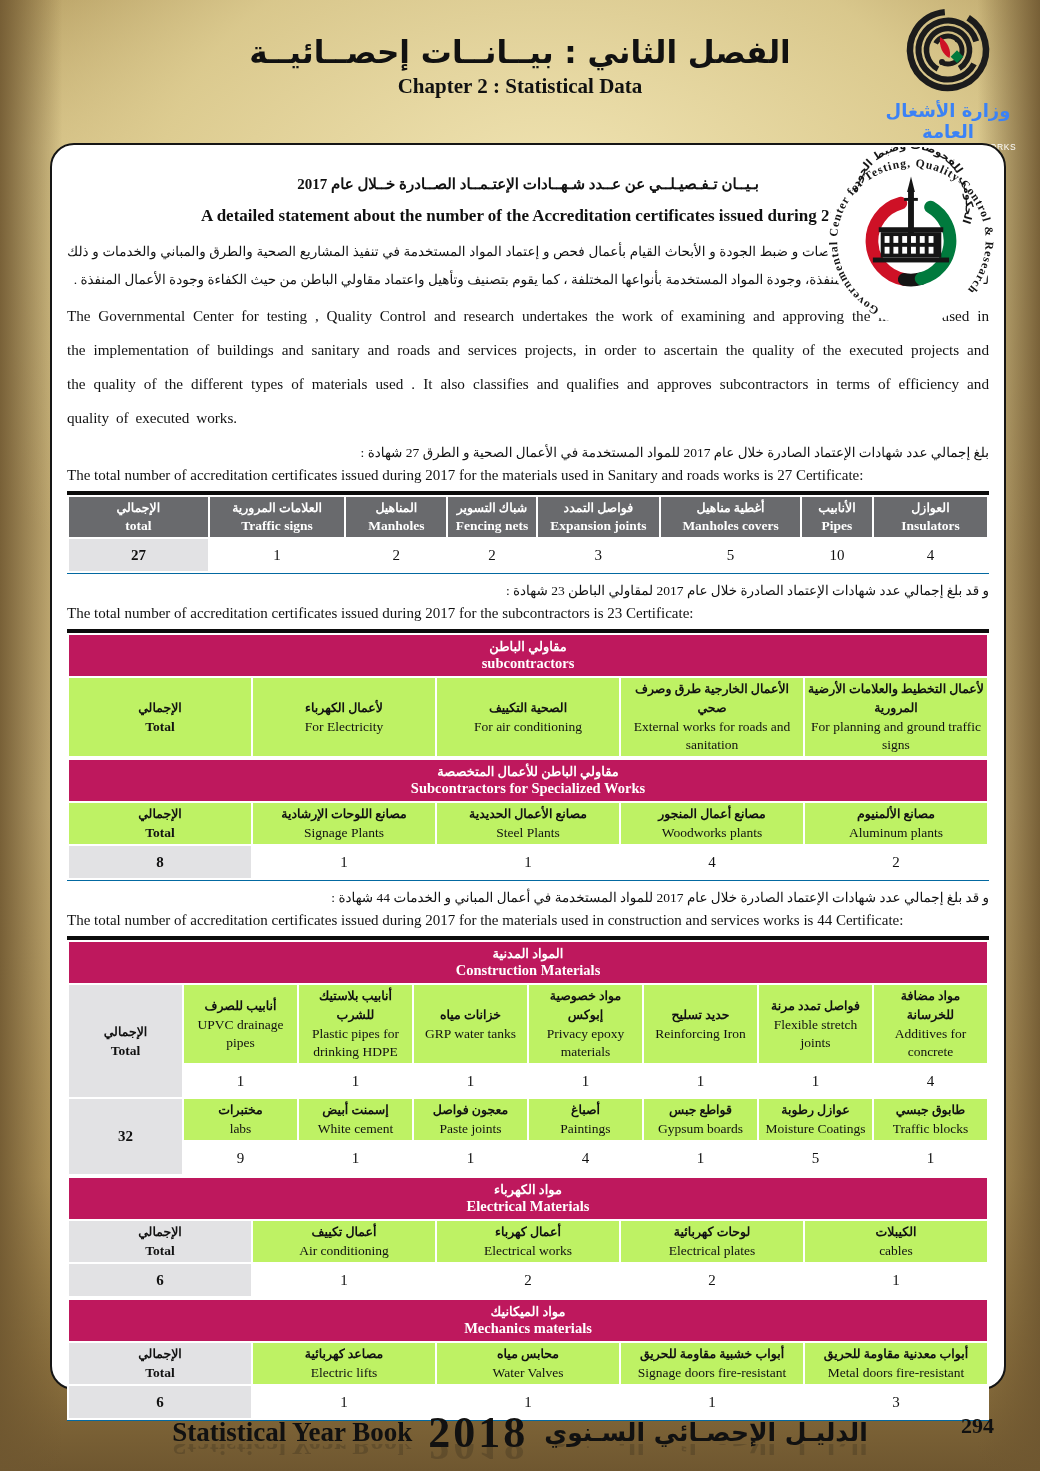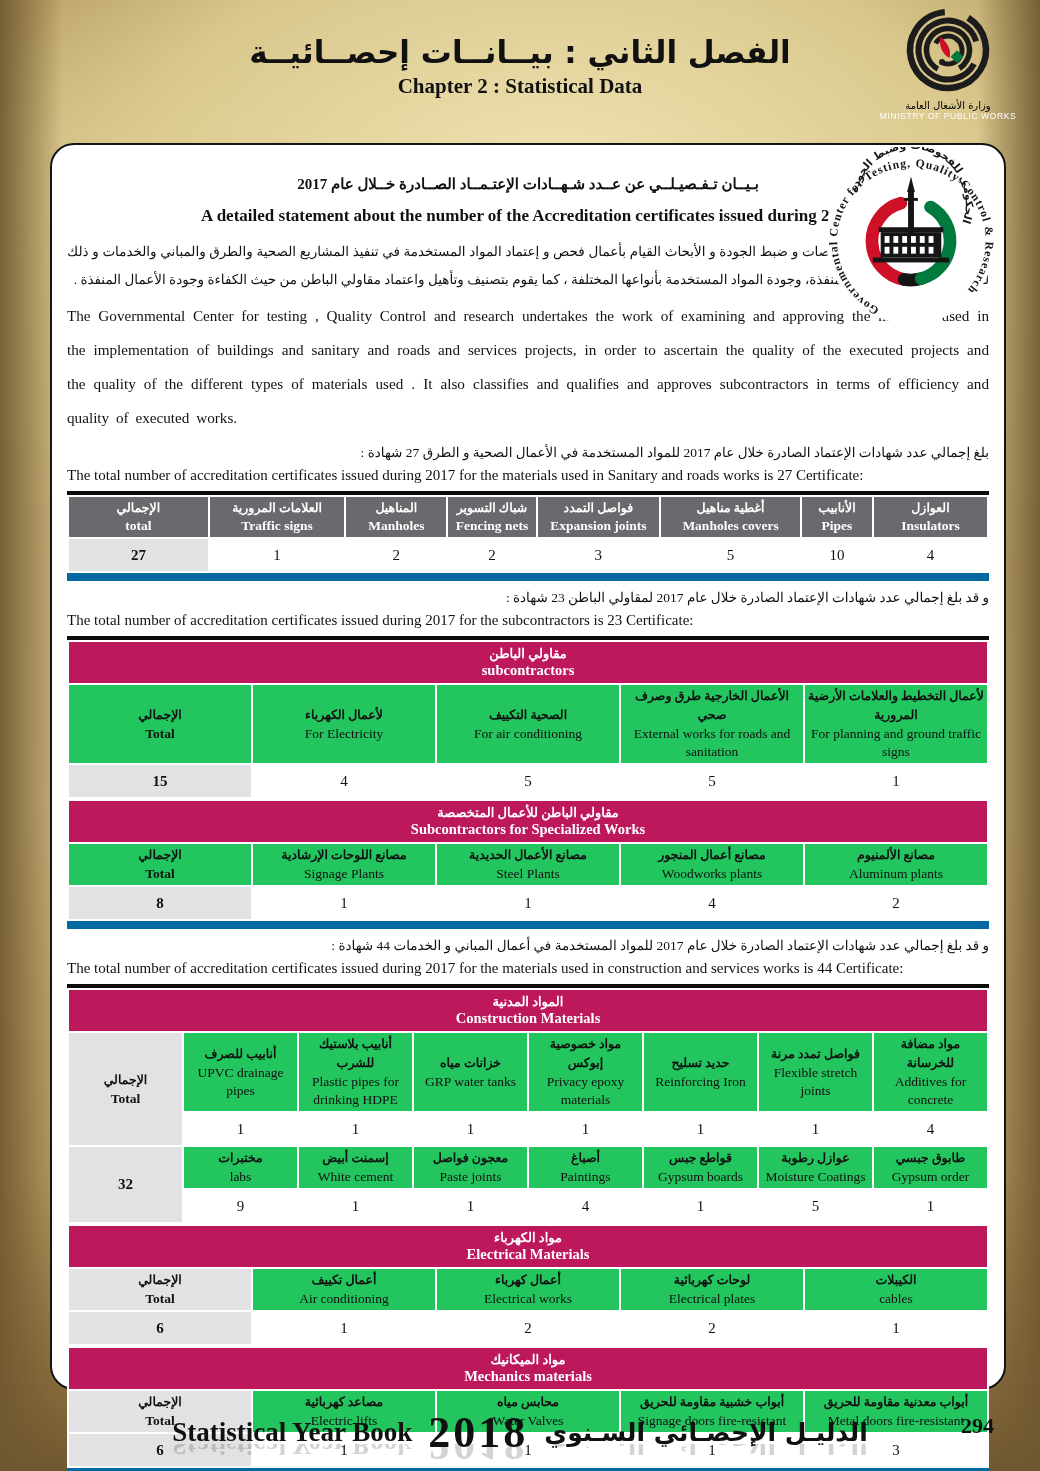--- a/index.html
+++ b/index.html
@@ -9,41 +9,41 @@
     background:
       linear-gradient(90deg, rgba(111,87,48,.9) 0%, rgba(111,87,48,0) 6%, rgba(111,87,48,0) 94%, rgba(111,87,48,.9) 100%),
       radial-gradient(ellipse 980px 680px at 53% 13%, rgba(241,229,180,.95) 0%, rgba(225,209,150,.85) 40%, rgba(225,209,150,0) 72%),
       linear-gradient(180deg,#a98e52 0%,#c9b277 10%,#cdb77e 55%,#b99e61 80%,#8a6f3d 93%,#6f5730 100%);
   }
   
   .page-header{position:absolute;top:0;left:0;width:100%;height:143px;}
   .callig{margin-top:34px;text-align:center;font-weight:bold;font-size:31px;letter-spacing:2px;direction:rtl;font-family:"DejaVu Sans",sans-serif;}
   .chapter{margin-top:4px;text-align:center;font-weight:bold;font-size:21px;}
   .mpw{position:absolute;top:4px;right:14px;width:156px;text-align:center;}
-  .mpw-ar{color:#000000;font-weight:normal;font-size:10px;direction:rtl;margin-top:-4px;font-family:"DejaVu Sans",sans-serif;}
+  .mpw-ar{color:#3b82f6;font-weight:bold;font-size:18px;direction:rtl;margin-top:-4px;font-family:"DejaVu Sans",sans-serif;}
   .mpw-en{color:#fff;font-weight:normal;font-size:8.5px;letter-spacing:.6px;font-family:"Liberation Sans",sans-serif;}
   
   .panel{position:absolute;left:50px;top:143px;width:956px;height:1247px;background:#fff;
     border:2px solid #151515;border-radius:24px;box-sizing:border-box;padding:8px 15px 6px;}
   .stamp{position:absolute;top:2px;right:6px;width:174px;height:182px;z-index:5;}
   .t-ar{margin-top:22px;text-align:center;font-weight:bold;font-size:15px;direction:rtl;}
   .t-en{margin-top:13px;text-align:center;font-weight:bold;font-size:17px;}
   .p-ar{direction:rtl;text-align:justify;font-size:13.5px;line-height:2.1;margin:12px 0 0;}
   .p-en{text-align:justify;font-size:15.2px;line-height:2.25;margin:4px 0 0;word-spacing:3px;}
   .lead-ar{direction:rtl;text-align:right;font-size:13.5px;margin:8px 0 0;}
   .lead-en{font-size:15px;margin:6px 0 7px;}
   
-  .ctable{border-top:4px solid #0c0c0c;border-bottom:8px solid #0369a1;}
+  .ctable{border-top:4px solid #0c0c0c;border-bottom:1px solid #0369a1;}
   .ctable table{width:100%;border-collapse:collapse;table-layout:fixed;}
   .ctable td{border:2px solid #fff;text-align:center;vertical-align:middle;padding:2px 3px;}
   .dark-hdr td{background:#696a6d;color:#fff;}
   .band td{background:#be185d;color:#fff;padding:4px 2px;}
   .band-ar{font-size:13px;font-weight:bold;direction:rtl;}
   .band-en{font-size:14.5px;font-weight:bold;}
-  td.hdr{background:#22c55e;}
+  td.hdr{background:#bef264;}
   td.tot{background:#e2e2e4;}
   .cell-ar{font-size:12.5px;font-weight:bold;direction:rtl;line-height:1.5;}
   .cell-en{font-size:13.5px;line-height:1.35;}
   .dark-hdr .cell-en{font-weight:bold;}
   td.val{height:28px;font-size:15px;background:#fff;}
   td.val.tot{background:#e2e2e4;font-weight:bold;}
   td.totlabel .cell-en{font-weight:bold;}
   
   .page-footer{position:absolute;left:0;bottom:0;width:100%;height:78px;}
   .f-row{position:relative;text-align:center;padding-top:14px;}
@@ -205,27 +205,20 @@
             </td>
             <td class="hdr" style="width: 29.5%;">
               <div class="cell-ar">الأعمال الخارجية طرق وصرف صحي</div>
               <div class="cell-en">External works for roads and  sanitation</div>
             </td>
             <td class="hdr" style="width: 29.5%;">
               <div class="cell-ar">لأعمال التخطيط والعلامات الأرضية المرورية</div>
               <div class="cell-en">For planning and ground traffic signs</div>
             </td>
           </tr>
-          <tr>
-            <td class="val tot">15</td>
-            <td class="val">4</td>
-            <td class="val">5</td>
-            <td class="val">5</td>
-            <td class="val">1</td>
-          </tr>
         </tbody>
       </table>
       <table>
         <tbody>
           <tr class="band">
             <td colspan="5">
               <div class="band-ar">مقاولي الباطن للأعمال المتخصصة</div>
               <div class="band-en">Subcontractors for Specialized Works</div>
             </td>
           </tr>
@@ -337,21 +330,21 @@
             <td class="hdr" style="width: 12.5714%;">
               <div class="cell-ar">قواطع جبس</div>
               <div class="cell-en">Gypsum boards</div>
             </td>
             <td class="hdr" style="width: 12.5714%;">
               <div class="cell-ar">عوازل رطوبة</div>
               <div class="cell-en">Moisture Coatings</div>
             </td>
             <td class="hdr" style="width: 12.5714%;">
               <div class="cell-ar">طابوق جبسي</div>
-              <div class="cell-en">Gypsum order</div>
+              <div class="cell-en">Traffic blocks</div>
             </td>
           </tr>
           <tr>
             <td class="val">9</td>
             <td class="val">1</td>
             <td class="val">1</td>
             <td class="val">4</td>
             <td class="val">1</td>
             <td class="val">5</td>
             <td class="val">1</td>

